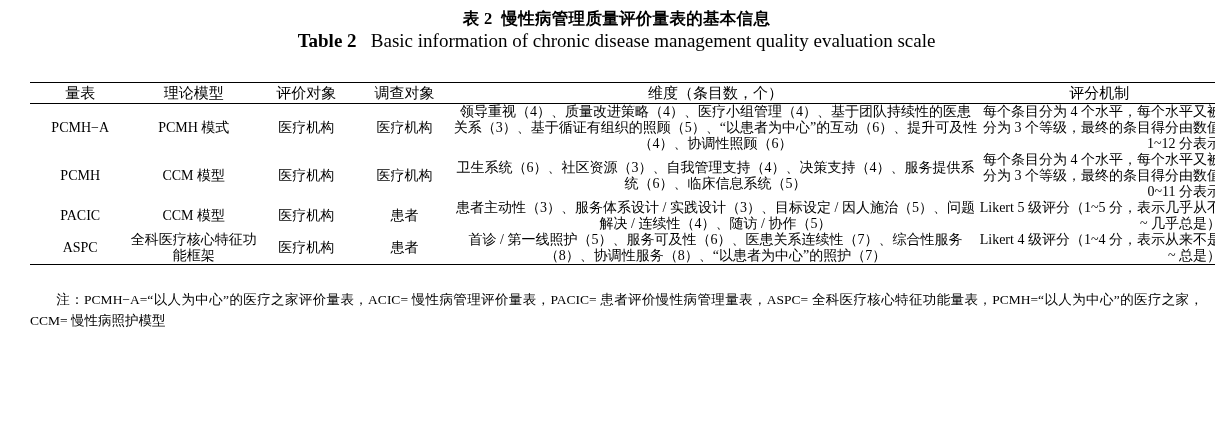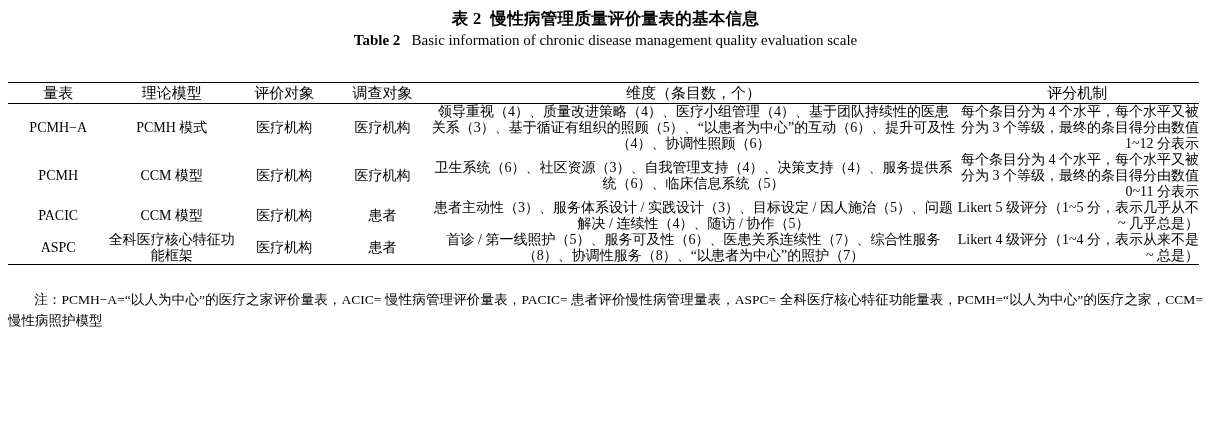--- a/index.html
+++ b/index.html
@@ -12,39 +12,39 @@
     background: #ffffff;
     font-family: "Liberation Serif", "DejaVu Serif", serif;
     color: #000000;
     overflow: hidden;
   }
   .page {
     width: 1215px;
     height: 429px;
     position: relative;
     box-sizing: border-box;
-    padding: 6px 12px 0 8px;
+    padding: 6px 12px 0 30px;
   }
   .caption-cn {
     text-align: center;
     font-size: 16.5px;
     font-weight: bold;
     letter-spacing: 0.3px;
     line-height: 22px;
     margin-top: 2px;
   }
   .caption-cn .cap-num {
     font-weight: bold;
   }
   .caption-cn .cap-text {
     font-weight: bold;
   }
   .caption-en {
     text-align: center;
-    font-size: 15px;
+    font-size: 19px;
     line-height: 19px;
     margin-top: 1px;
     margin-bottom: 2px;
     font-family: "Liberation Serif", serif;
   }
   .caption-en .cap-num {
     font-weight: bold;
   }
   table.main {
     width: 1191px;

